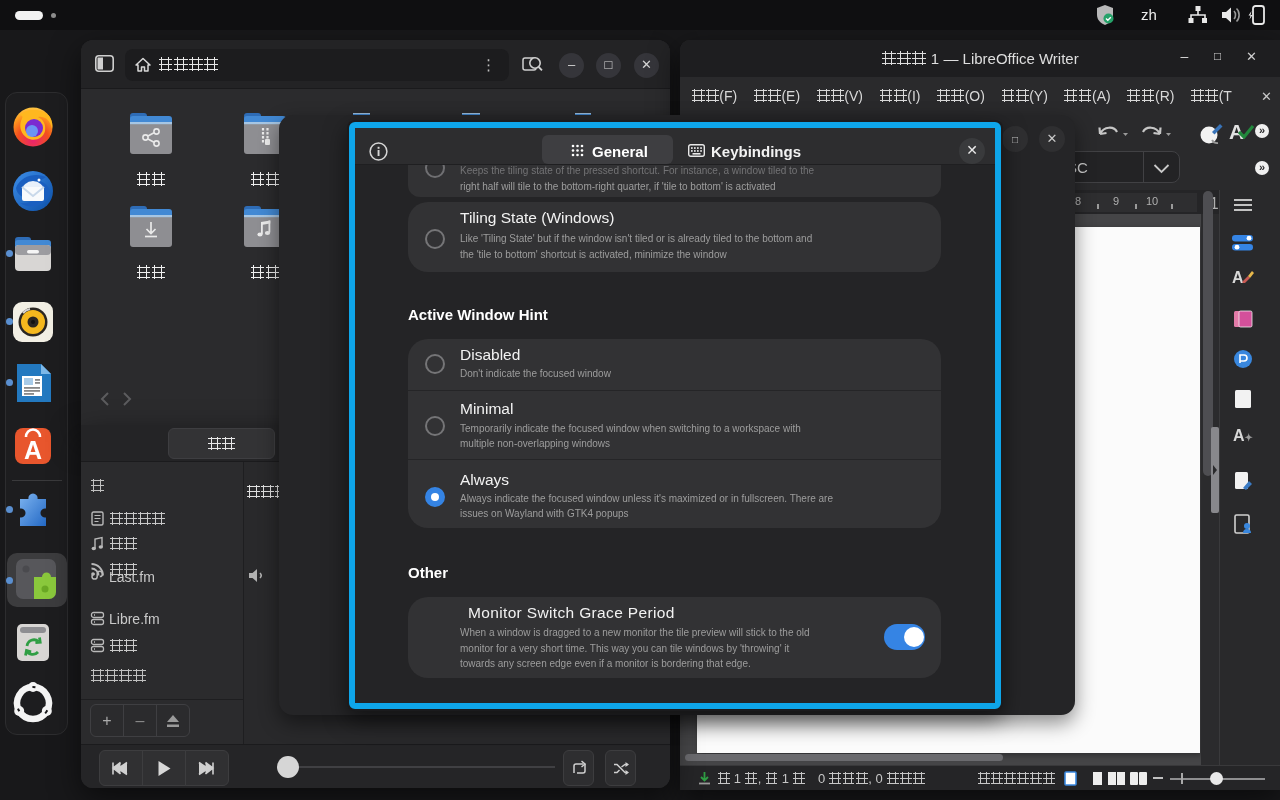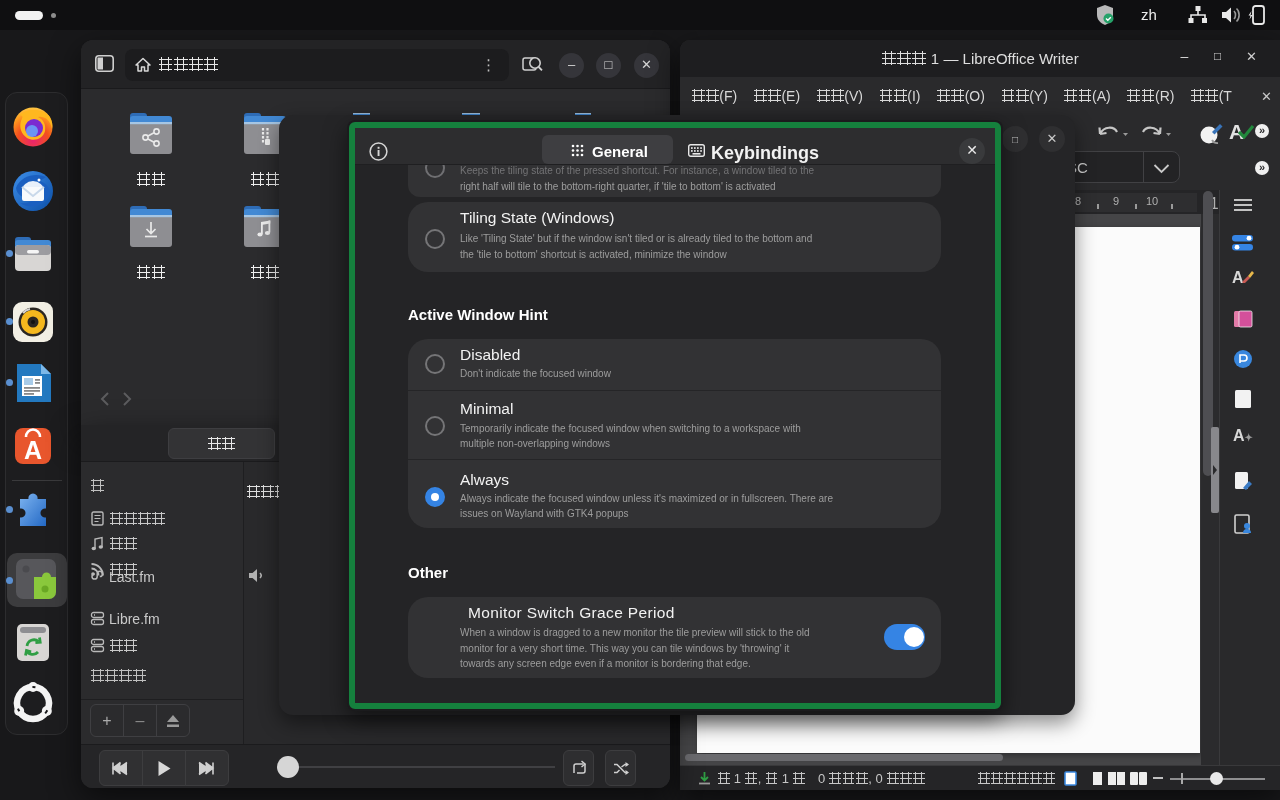--- a/index.html
+++ b/index.html
@@ -47,21 +47,21 @@
 #loruler{position:absolute;left:0;top:150px;width:546px;height:24px;background:#252527}
 #lodoc{position:absolute;left:0;top:174px;width:546px;height:551px;background:#454547}
 #lopage{position:absolute;left:17px;top:13px;width:503px;height:526px;background:#fbfbfb;box-shadow:2px 2px 6px rgba(0,0,0,.35)}
 #losb{position:absolute;left:0;bottom:0;width:100%;height:25px;background:#252527;border-top:1px solid #39393b;color:#c6c6c6;font-size:13px;line-height:25px}
 #loside{position:absolute;right:0;top:150px;width:61px;bottom:25px;background:#29292b;border-left:1px solid #3a3a3c}
 
 #extwin{left:279px;top:115px;width:796px;height:600px;border-radius:14px;background:#252527;z-index:10;box-shadow:0 8px 20px rgba(0,0,0,.45)}
 .extbtn{position:absolute;top:11px;width:26px;height:26px;border-radius:50%;background:#2f2f31;color:#c9c9c9;text-align:center;line-height:25px;font-size:13px}
 
 #dlg{left:347px;top:120px;width:656px;height:591px;z-index:20;border-radius:8px;background:#1b1b1d;box-shadow:0 8px 22px rgba(0,0,0,.5)}
-#dlgor{position:absolute;left:2px;top:2px;right:2px;bottom:2px;border:6px solid #15803d;border-radius:6px;background:#242426;overflow:hidden}
+#dlgor{position:absolute;left:2px;top:2px;right:2px;bottom:2px;border:6px solid #0ea5e9;border-radius:6px;background:#242426;overflow:hidden}
 #dlghb{position:absolute;left:0;top:0;width:100%;height:37px;background:#2d2d2f;border-bottom:1px solid #1f1f21}
 .card{position:absolute;left:53px;width:533px;background:#323234;border-radius:20px}
 .ctitle{position:absolute;left:52px;color:#f2f2f2;font-size:15.5px}
 .cdesc{position:absolute;left:52px;color:#9d9d9d;font-size:10px;line-height:15.5px}
 .radio{position:absolute;left:17px;width:20px;height:20px;border-radius:50%;border:2px solid #757577}
 .shead{position:absolute;left:53px;color:#fff;font-size:15px;font-weight:bold}
 </style></head>
 <body>
 <div id="topbar">
  <div id="pill"></div>
@@ -505,21 +505,21 @@
             <rect x="6" y="3.2" width="1.7" height="1.7"></rect>
             <rect x="9" y="3.2" width="1.7" height="1.7"></rect>
             <rect x="12.2" y="3.2" width="1.7" height="1.7"></rect>
             <rect x="3" y="6.1" width="1.7" height="1.7"></rect>
             <rect x="6" y="6.1" width="1.7" height="1.7"></rect>
             <rect x="9" y="6.1" width="1.7" height="1.7"></rect>
             <rect x="12.2" y="6.1" width="1.7" height="1.7"></rect>
             <rect x="4.5" y="9" width="8" height="1.6"></rect>
           </g>
         </svg>
-  <div class="abs" style="left:356px;top:15px;color:#f2f2f2;font-size:18px;font-weight:bold">Keybindings</div>
+  <div class="abs" style="left:356px;top:15px;color:#f2f2f2;font-size:15px;font-weight:bold">Keybindings</div>
   <div class="abs" style="left:604px;top:10px;width:26px;height:26px;border-radius:50%;background:#393a3c;color:#eaeaea;text-align:center;line-height:25px;font-size:14px">✕</div>
  </div>
  <div class="card" style="top:37px;height:31.5px;border-radius:0 0 12px 12px;overflow:hidden">
    <div style="position:absolute;left:17px;top:-7px;width:20px;height:20px;border-radius:50%;border:2px solid #6f6f72"></div>
    <div class="cdesc" style="left:52px;top:-2px;width:480px;color:#737375">Keeps the tiling state of the pressed shortcut. For instance, a window tiled to the</div>
         <div class="cdesc" style="left:52px;top:13.5px;width:480px">right half will tile to the bottom-right quarter, if 'tile to bottom' is activated</div>
  </div>
  <div class="card" style="top:74px;height:70px">
    <div class="radio" style="top:27px"></div>
    <div class="ctitle" style="top:6.5px">Tiling State (Windows)</div>

